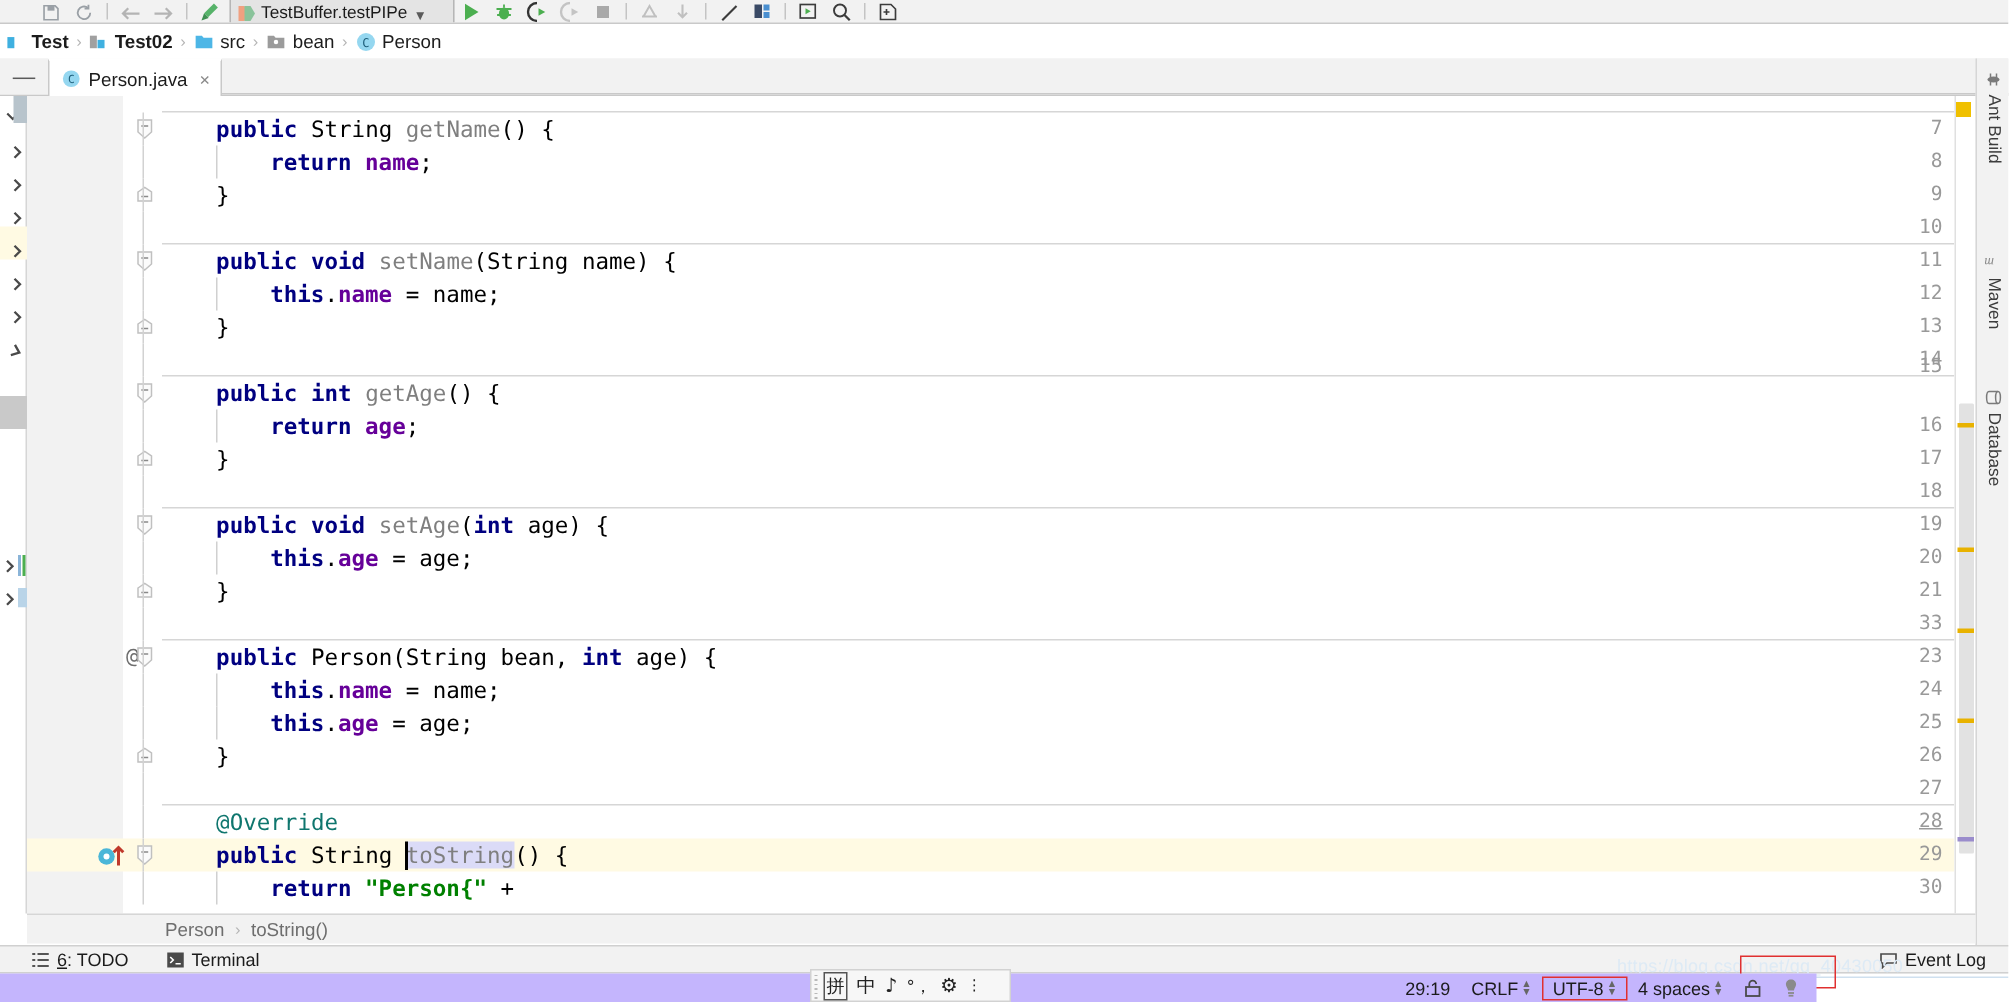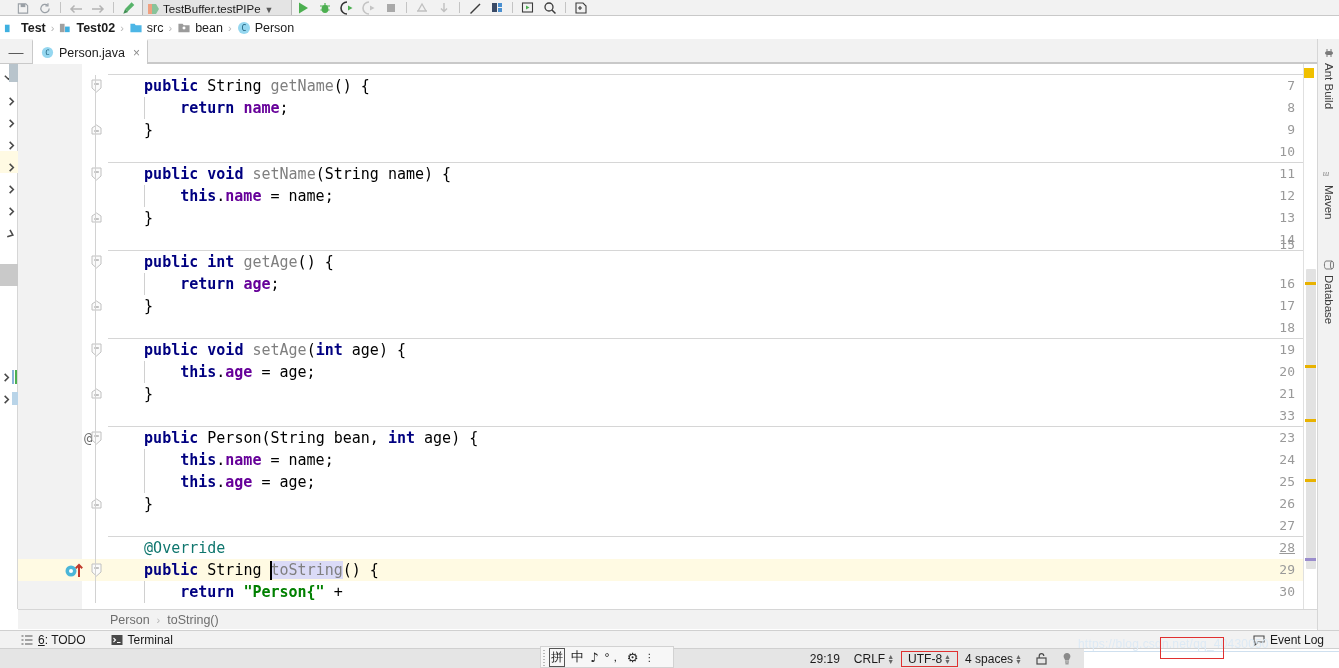--- a/index.html
+++ b/index.html
@@ -11,21 +11,21 @@
     font-size: 12px;
     color: #000000;
   }
   #app { position: relative; width: 1339px; height: 668px; }
 
   
   .toolbar {
     position: absolute; left: 0; top: 0; width: 1339px; height: 16px;
     background: #f2f2f2;
     border-bottom: 1px solid #c9c9c9;
-    display: flex; align-items: flex-end; overflow: hidden;
+    display: flex; align-items: flex-end; overflow: hidden; padding-left: 11px;
   }
   .tb-icon {
     width: 22px; height: 16px; position: relative;
     display: flex; align-items: flex-end; justify-content: center;
     flex: 0 0 auto;
   }
   .tb-sep { width: 1px; height: 11px; background: #c4c4c4; margin: 0 4px 2px 4px; flex: 0 0 auto; }
   .tb-svg { display: block; }
   .runcfg {
     height: 16px; min-width: 150px; margin-left: 2px;
@@ -169,22 +169,22 @@
     position: absolute; left: 0; top: 630px; width: 1339px; height: 19px;
     background: #f2f2f2; border-top: 1px solid #d0d0d0; border-bottom: 1px solid #d0d0d0;
     display: flex; align-items: center; font-size: 12px; color: #1b1b1b;
   }
   .tw-btn { display: flex; align-items: center; gap: 5px; padding: 0 9px; height: 19px; white-space: nowrap; }
   .tw-btn u { text-decoration: underline; }
   .tw-right { margin-left: auto; display: flex; align-items: center; padding-right: 6px; }
 
   
   .statusbar {
-    position: absolute; left: 0; top: 649px; width: 1084px; height: 19px;
-    background: #e5e5e5;
+    position: absolute; left: 0; top: 649px; width: 1211px; height: 19px;
+    background: #c4b5fd;
     display: flex; font-size: 12px; color: #1b1b1b;
   }
   .sb-right { margin-left: auto; display: flex; align-items: center; gap: 0; padding-right: 4px; }
   .sb-cell { padding: 0 7px; display: flex; align-items: center; gap: 2px; white-space: nowrap; }
   .sb-spin { display: inline-flex; flex-direction: column; line-height: 5px; font-size: 7px; color: #666; }
   .sb-utf8 { border: 1px solid #e03030; padding: 0 6px; }
 
   
   .imebar {
     position: absolute; left: 540px; top: 646px; width: 134px; height: 22px;

